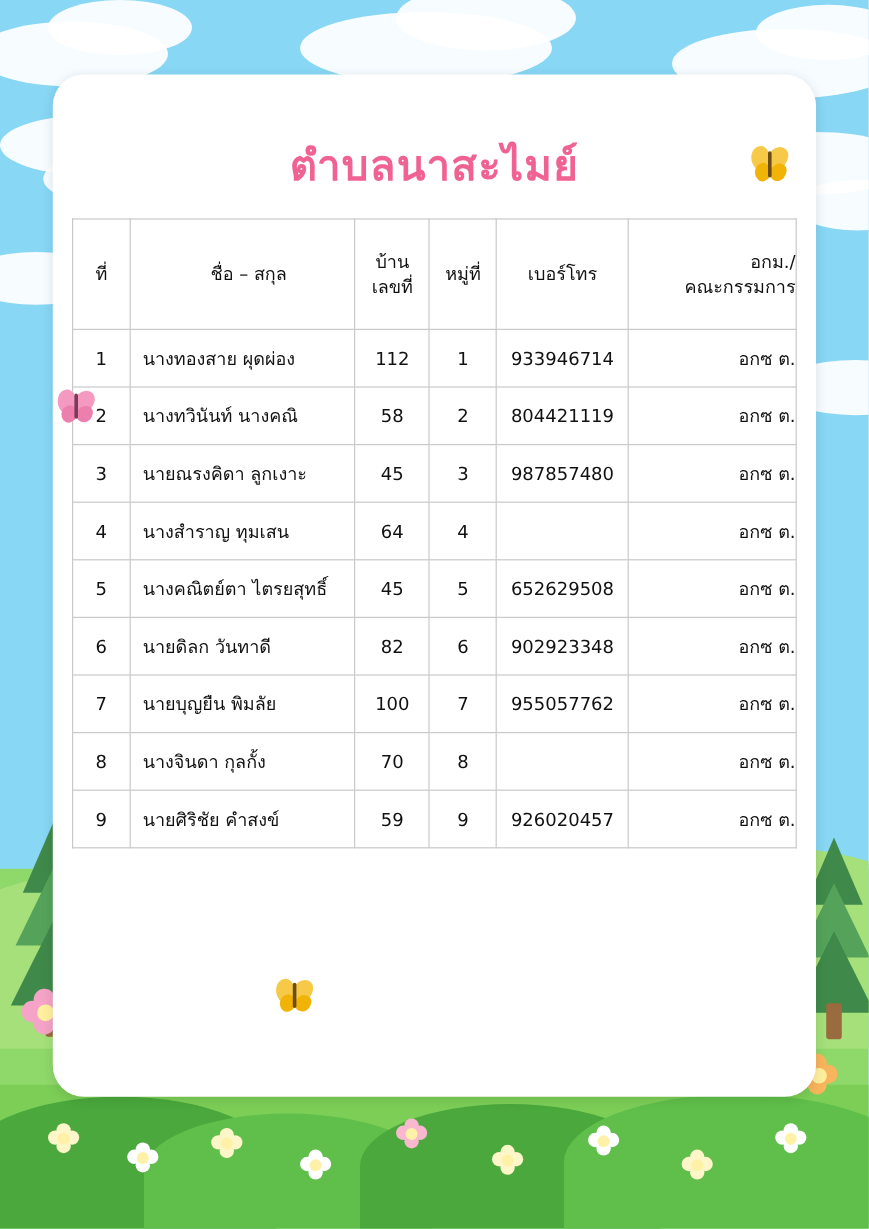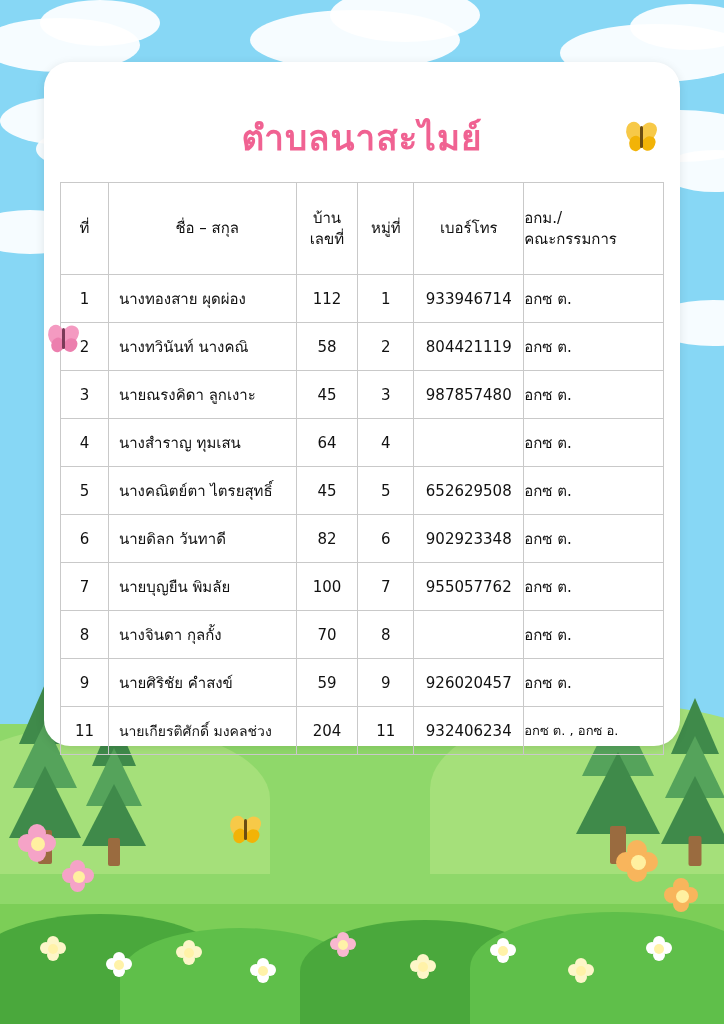--- a/index.html
+++ b/index.html
@@ -84,21 +84,21 @@
     left: 8px; top: 8px;
     width: 10px; height: 10px;
     border-radius: 50%;
     background: #fff2a8;
   }
 
   
   .card {
     position: absolute;
     left: 44px; top: 62px;
-    width: 636px; height: 684px;
+    width: 636px; height: 852px;
     background: #ffffff;
     border-radius: 26px;
     box-shadow: 0 2px 10px rgba(0,0,0,0.10);
   }
 
   .title {
     position: absolute;
     left: 0; right: 0; top: 48px;
     text-align: center;
     color: #f06292;
@@ -132,21 +132,21 @@
     font-size: 15px;
     text-align: center;
     vertical-align: middle;
     line-height: 1.35;
   }
   .c-no    { width: 48px;  text-align: center; }
   .c-name  { width: 188px; text-align: left; padding-left: 10px; }
   .c-house { width: 62px;  text-align: center; }
   .c-moo   { width: 56px;  text-align: center; }
   .c-phone { width: 110px; text-align: center; }
-  .c-role  { width: 140px; text-align: left; }
+  .c-role  { width: 140px; text-align: right; }
   tbody td { font-size: 15px; }
 
   
   .bfly { position: absolute; }
   .bfly .w {
     position: absolute;
     width: 16px; height: 20px;
     border-radius: 60% 40% 55% 45%;
   }
 </style>
@@ -387,28 +387,20 @@
             <td class="c-role">อกซ ต.</td>
           </tr>
           <tr>
             <td class="c-no">9</td>
             <td class="c-name">นายศิริชัย คำสงข์</td>
             <td class="c-house">59</td>
             <td class="c-moo">9</td>
             <td class="c-phone">926020457</td>
             <td class="c-role">อกซ ต.</td>
           </tr>
-          <tr>
-            <td class="c-no">11</td>
-            <td class="c-name" style="font-size:14px;">นายเกียรติศักดิ์ มงคลช่วง</td>
-            <td class="c-house">204</td>
-            <td class="c-moo">11</td>
-            <td class="c-phone">932406234</td>
-            <td class="c-role" style="font-size:13px;">อกซ ต. , อกซ อ.</td>
-          </tr>
         </tbody>
       </table>
     </div>
   </div>
 
   <div class="bfly" style="left:626px; top:122px; width:44px; height:36px;">
     <div class="w" style="left:0;  top:0;  background:#f7c948; transform:rotate(-22deg);"></div>
     <div class="w" style="left:14px;top:0;  background:#f7c948; transform:rotate(22deg);"></div>
     <div class="w" style="left:3px; top:14px;width:13px;height:15px;background:#f2b307; transform:rotate(-18deg);"></div>
     <div class="w" style="left:16px;top:14px;width:13px;height:15px;background:#f2b307; transform:rotate(18deg);"></div>

